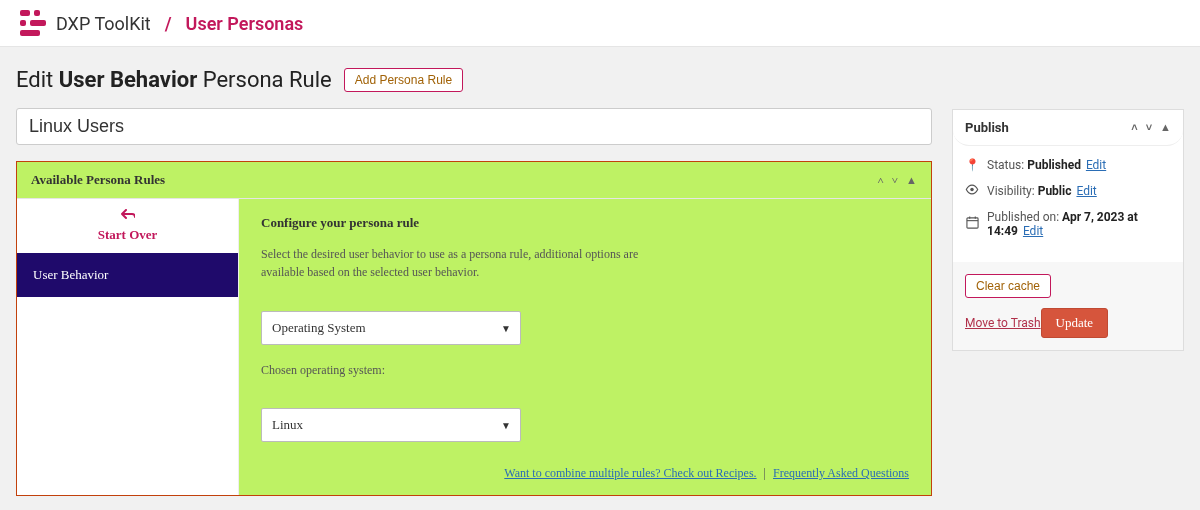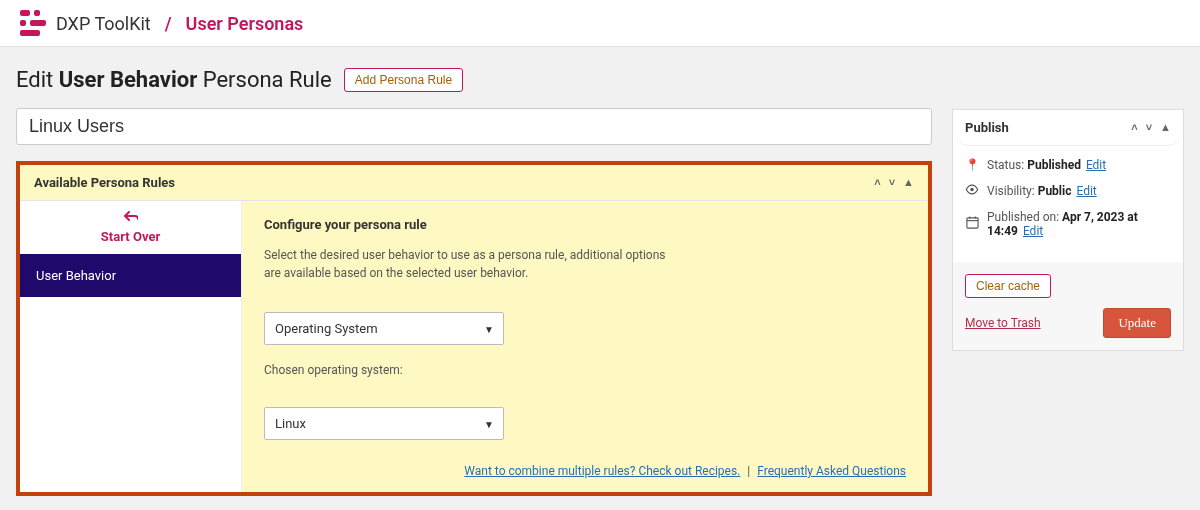--- a/index.html
+++ b/index.html
@@ -70,23 +70,24 @@
     .title-input {
       width: 100%;
       padding: 7px 12px;
       font-size: 18px;
       border: 1px solid #ccc;
       border-radius: 3px;
       background: #fff;
       color: #333;
     }
     .panel {
-      background: #fef9c3;
-      border: 4px solid #c2410c;
+      background: #bef264;
+      border: 1px solid #c2410c;
       margin-top: 16px;
+      font-family: Liberation Serif, serif;
     }
     .panel-header {
       display: flex;
       align-items: center;
       justify-content: space-between;
       padding: 10px 14px;
       border-bottom: 1px solid #e5e5e5;
       font-weight: 700;
       font-size: 13px;
     }
@@ -141,21 +142,21 @@
     }
     .config-desc {
       font-size: 12px;
       color: #555;
       margin-bottom: 14px;
       max-width: 420px;
       line-height: 1.5;
     }
     .select-wrap {
       position: relative;
-      width: 240px;
+      width: 260px;
       margin-bottom: 18px;
       margin-top: 30px;
     }
     .select {
       width: 100%;
       padding: 8px 28px 8px 10px;
       border: 1px solid #bbb;
       background: #fff;
       font-size: 13px;
       appearance: none;
@@ -219,21 +220,21 @@
     .meta-icon { width: 14px; color: #555; flex-shrink: 0; text-align: center; }
     .side-actions {
       background: #f7f7f7;
       padding: 12px;
       display: flex;
       flex-direction: column;
       gap: 10px;
     }
     .actions-row {
       display: flex;
-      justify-content: space-between;
+      justify-content: flex-start;
       align-items: center;
     }
     .btn-primary {
       background: #d6553c;
       color: #fff;
       border: 1px solid #c04a33;
       padding: 6px 14px;
       border-radius: 3px;
       font-size: 13px;
       cursor: pointer;

